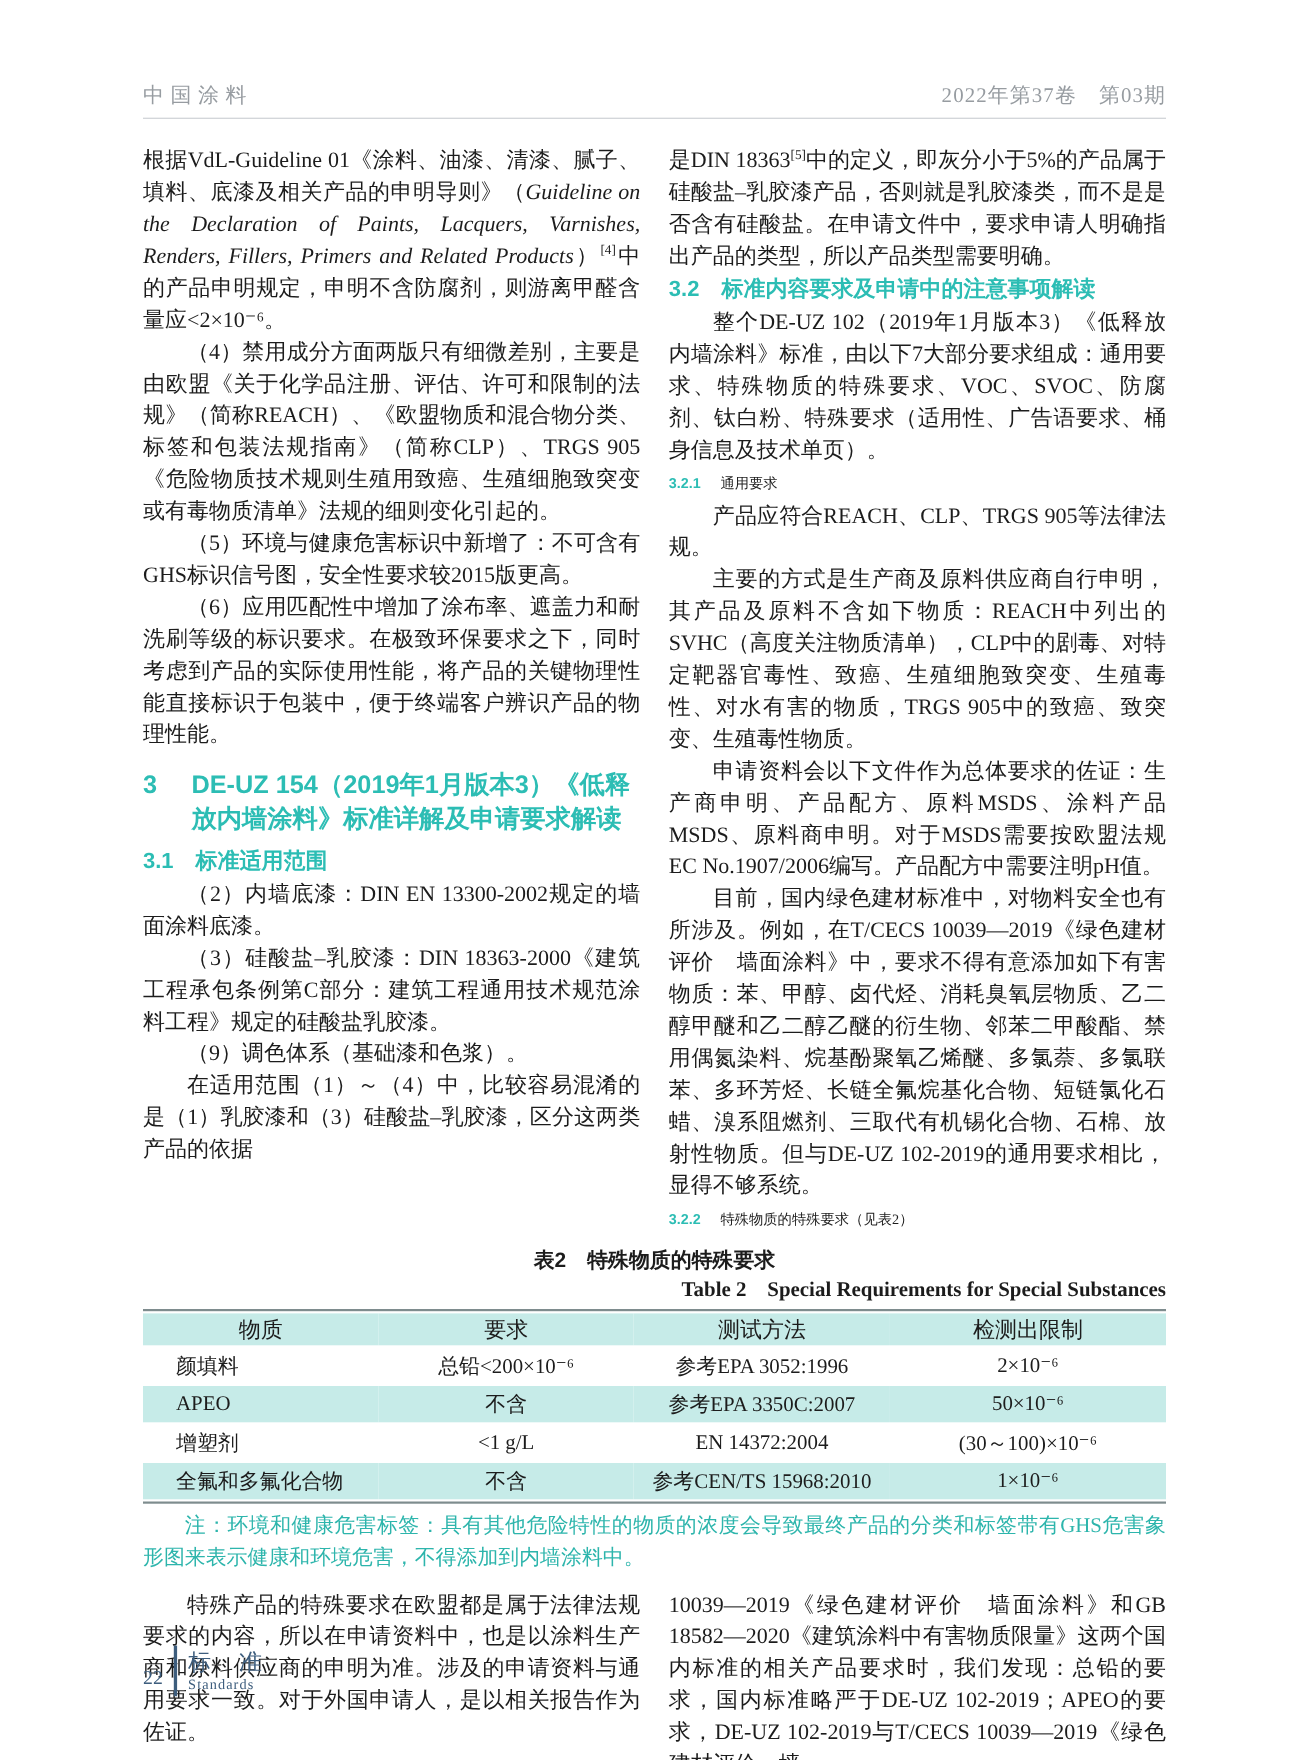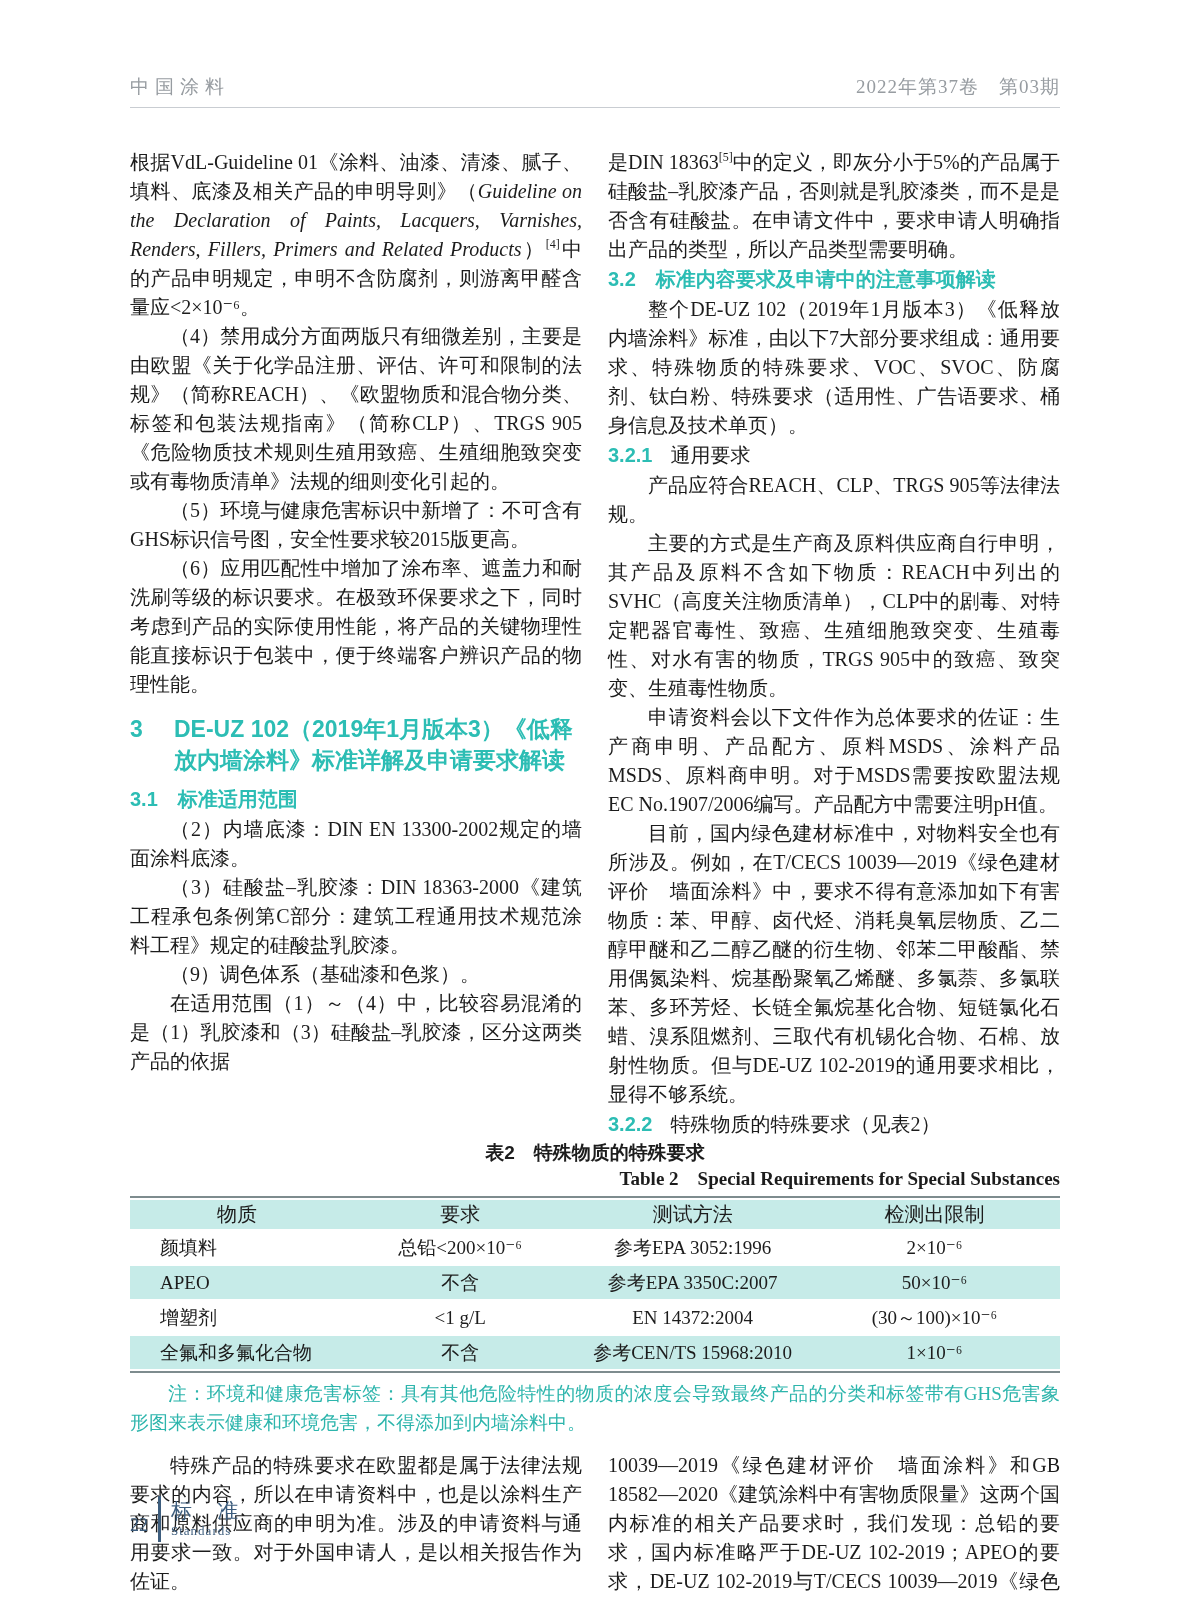--- a/index.html
+++ b/index.html
@@ -16,44 +16,44 @@
     color:#979ca1; font-size:19px; padding-bottom:7px;
     border-bottom:1.5px solid #c9cdd2;
   }
   .journal-name { letter-spacing:6px; }
   .issue-info { letter-spacing:1px; }
   
   .columns { display:flex; gap:26px; }
   .col { width:452px; }
   p { margin:0; text-align:justify; font-size:20px; line-height:29px; text-indent:2em; }
   p.flush { text-indent:0; }
-  .top-section { margin-top:40px; }
+  .top-section { margin-top:24px; }
   sup.ref { font-size:12px; vertical-align:super; line-height:0; }
   em.lat { font-style:italic; }
   
   .h2-sec {
     display:flex; color:#2cbdb4; font-family:"Liberation Sans","DejaVu Sans",sans-serif;
     font-weight:bold; font-size:23px; line-height:31px; margin:15px 0 8px;
     text-align:left;
   }
   .h2-sec .h-num { flex:0 0 44px; }
   .h3-sub {
     display:flex; color:#2cbdb4; font-family:"Liberation Sans","DejaVu Sans",sans-serif;
     font-weight:bold; font-size:20px; line-height:31px; margin:0;
   }
   .h3-sub .h-num { margin-right:20px; }
   .h4-sub {
-    display:flex; font-size:20px; line-height:31px; margin:0; font-weight:normal;
+    display:flex; font-size:13px; line-height:31px; margin:0; font-weight:normal;
   }
   .h4-sub .h-num {
     color:#2cbdb4; font-family:"Liberation Sans","DejaVu Sans",sans-serif;
     font-weight:bold; margin-right:18px;
   }
   
-  .table-block { }
+  .table-block { margin-top:10px; }
   .cap-zh {
     text-align:center; font-family:"Liberation Sans","DejaVu Sans",sans-serif;
     font-weight:bold; font-size:19px; line-height:26px;
   }
   .cap-en { text-align:right; font-weight:bold; font-size:19px; line-height:26px; margin-bottom:4px; }
   table.t2 {
     width:100%; border-collapse:separate; border-spacing:0 2px; font-size:19px;
     border-top:2px solid #7e8c8e; border-bottom:2px solid #7e8c8e;
   }
   table.t2 th {
@@ -91,21 +91,21 @@
   <main class="columns top-section">
 
     <div class="col">
       <p class="flush"><span>根据VdL-Guideline 01《涂料、油漆、清漆、腻子、填料、底漆及相关产品的申明导则》（</span><em class="lat">Guideline on the Declaration of Paints, Lacquers, Varnishes, Renders, Fillers, Primers and Related Products</em><span>）</span><sup class="ref">[4]</sup><span>中的产品申明规定，申明不含防腐剂，则游离甲醛含量应&lt;2×10⁻⁶。</span></p>
       <p>（4）禁用成分方面两版只有细微差别，主要是由欧盟《关于化学品注册、评估、许可和限制的法规》（简称REACH）、《欧盟物质和混合物分类、标签和包装法规指南》（简称CLP）、TRGS 905《危险物质技术规则生殖用致癌、生殖细胞致突变或有毒物质清单》法规的细则变化引起的。</p>
       <p>（5）环境与健康危害标识中新增了：不可含有GHS标识信号图，安全性要求较2015版更高。</p>
       <p>（6）应用匹配性中增加了涂布率、遮盖力和耐洗刷等级的标识要求。在极致环保要求之下，同时考虑到产品的实际使用性能，将产品的关键物理性能直接标识于包装中，便于终端客户辨识产品的物理性能。</p>
 
       <h2 class="h2-sec">
         <span class="h-num">3</span>
-        <span>DE-UZ 102（2019年1月版本3）《低释放内墙涂料》标准详解及申请要求解读</span>
+        <span>DE-UZ 154（2019年1月版本3）《低释放内墙涂料》标准详解及申请要求解读</span>
       </h2>
 
       <h3 class="h3-sub">
         <span class="h-num">3.1</span>
         <span>标准适用范围</span>
       </h3>
       <p>（2）内墙底漆：DIN EN 13300-2002规定的墙面涂料底漆。</p>
       <p>（3）硅酸盐–乳胶漆：DIN 18363-2000《建筑工程承包条例第C部分：建筑工程通用技术规范涂料工程》规定的硅酸盐乳胶漆。</p>
       <p>（9）调色体系（基础漆和色浆）。</p>
       <p>在适用范围（1）～（4）中，比较容易混淆的是（1）乳胶漆和（3）硅酸盐–乳胶漆，区分这两类产品的依据</p>

